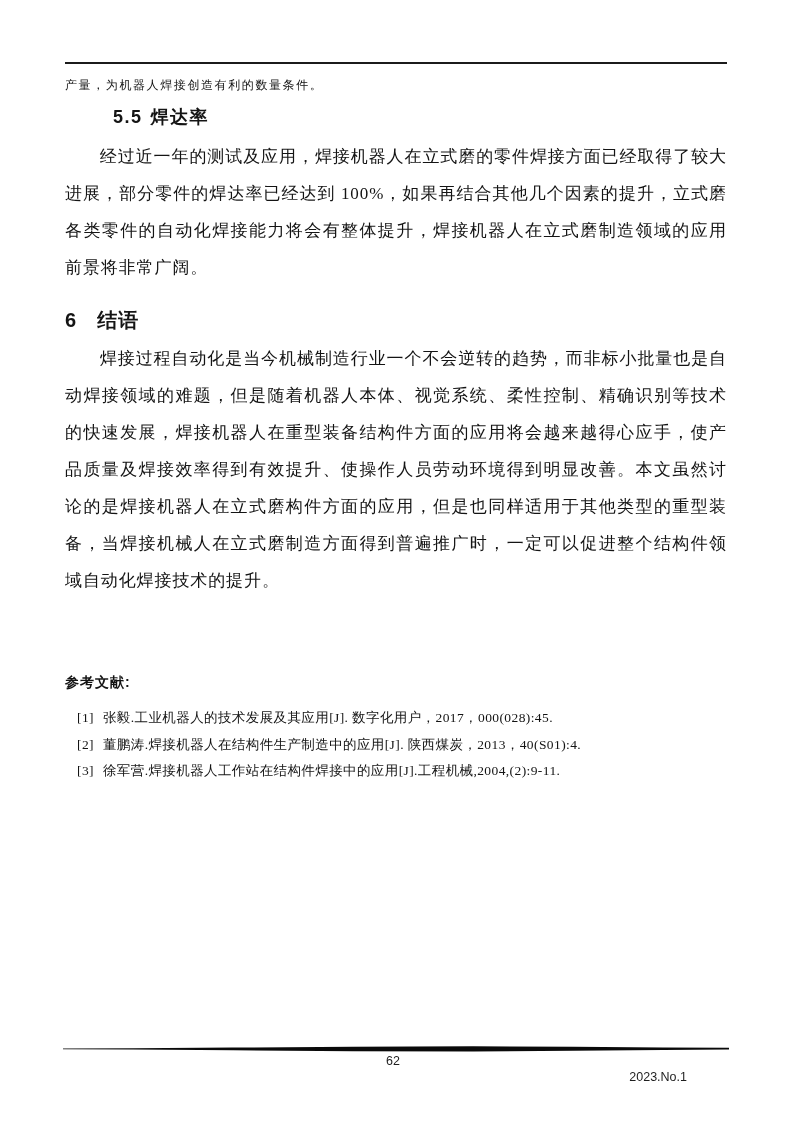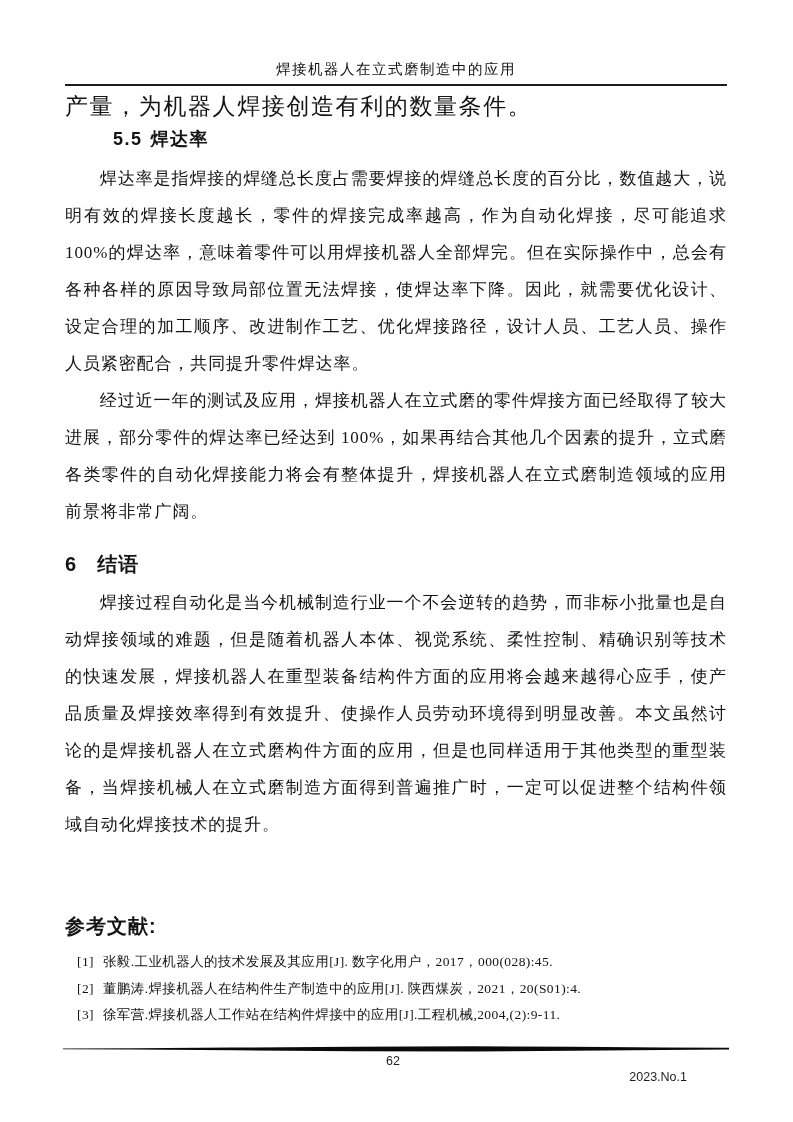--- a/index.html
+++ b/index.html
@@ -24,21 +24,21 @@
   }
   .header-rule {
     height: 0;
     border-bottom: 2px solid #1b1b1b;
     margin-top: 4px;
   }
 
   
   .cont-line {
     margin: 6px 0 0 0;
-    font-size: 23px;
+    font-size: 12px;
     line-height: 30px;
     letter-spacing: 1.6px;
   }
   .body-par {
     margin: 0;
     font-size: 17px;
     line-height: 37px;
     letter-spacing: 0.9px;
     text-align: justify;
     text-indent: 2.05em;
@@ -63,21 +63,21 @@
     line-height: 28px;
   }
   .sec-h1 .h-num { margin-right: 20px; }
 
   
   .references { margin-top: 72px; }
   .refs-heading {
     margin: 0 0 8px 0;
     font-family: "Liberation Sans", sans-serif;
     font-weight: bold;
-    font-size: 20px;
+    font-size: 14px;
     letter-spacing: 1px;
     line-height: 22px;
   }
   .ref-list { margin: 12px; padding: 0; list-style: none; }
   .ref-item {
     font-size: 13.5px;
     line-height: 26.5px;
     letter-spacing: 0.4px;
     white-space: nowrap;
   }
@@ -109,48 +109,46 @@
     top: 16px;
   }
 </style>
 </head>
 <body>
 
 <div class="page">
   <div class="content">
 
     <header class="page-header">
-      <span class="running-title">焊接机器人在立式磨制造中的应用</span>
       <div class="header-rule"></div>
     </header>
 
     <p class="cont-line">产量，为机器人焊接创造有利的数量条件。</p>
 
     <h2 class="sec-h2">
       <span class="h-num">5.5</span><span>焊达率</span>
     </h2>
 
-    <p class="body-par">焊达率是指焊接的焊缝总长度占需要焊接的焊缝总长度的百分比，数值越大，说明有效的焊接长度越长，零件的焊接完成率越高，作为自动化焊接，尽可能追求 100%的焊达率，意味着零件可以用焊接机器人全部焊完。但在实际操作中，总会有各种各样的原因导致局部位置无法焊接，使焊达率下降。因此，就需要优化设计、设定合理的加工顺序、改进制作工艺、优化焊接路径，设计人员、工艺人员、操作人员紧密配合，共同提升零件焊达率。</p>
 
     <p class="body-par">经过近一年的测试及应用，焊接机器人在立式磨的零件焊接方面已经取得了较大进展，部分零件的焊达率已经达到 100%，如果再结合其他几个因素的提升，立式磨各类零件的自动化焊接能力将会有整体提升，焊接机器人在立式磨制造领域的应用前景将非常广阔。</p>
 
     <h1 class="sec-h1">
       <span class="h-num">6</span><span>结语</span>
     </h1>
 
     <p class="body-par">焊接过程自动化是当今机械制造行业一个不会逆转的趋势，而非标小批量也是自动焊接领域的难题，但是随着机器人本体、视觉系统、柔性控制、精确识别等技术的快速发展，焊接机器人在重型装备结构件方面的应用将会越来越得心应手，使产品质量及焊接效率得到有效提升、使操作人员劳动环境得到明显改善。本文虽然讨论的是焊接机器人在立式磨构件方面的应用，但是也同样适用于其他类型的重型装备，当焊接机械人在立式磨制造方面得到普遍推广时，一定可以促进整个结构件领域自动化焊接技术的提升。</p>
 
     <section class="references">
       <h3 class="refs-heading">参考文献:</h3>
       <ul class="ref-list">
         <li class="ref-item">
           <span class="ref-label">[1]</span><span>张毅.工业机器人的技术发展及其应用[J]. 数字化用户，2017，000(028):45.</span>
         </li>
         <li class="ref-item">
-          <span class="ref-label">[2]</span><span>董鹏涛.焊接机器人在结构件生产制造中的应用[J]. 陕西煤炭，2021，20(S01):4.</span>
+          <span class="ref-label">[2]</span><span>董鹏涛.焊接机器人在结构件生产制造中的应用[J]. 陕西煤炭，2013，40(S01):4.</span>
         </li>
         <li class="ref-item">
           <span class="ref-label">[3]</span><span>徐军营.焊接机器人工作站在结构件焊接中的应用[J].工程机械,2004,(2):9-11.</span>
         </li>
       </ul>
     </section>
 
   </div>
 
   <footer class="page-footer">

